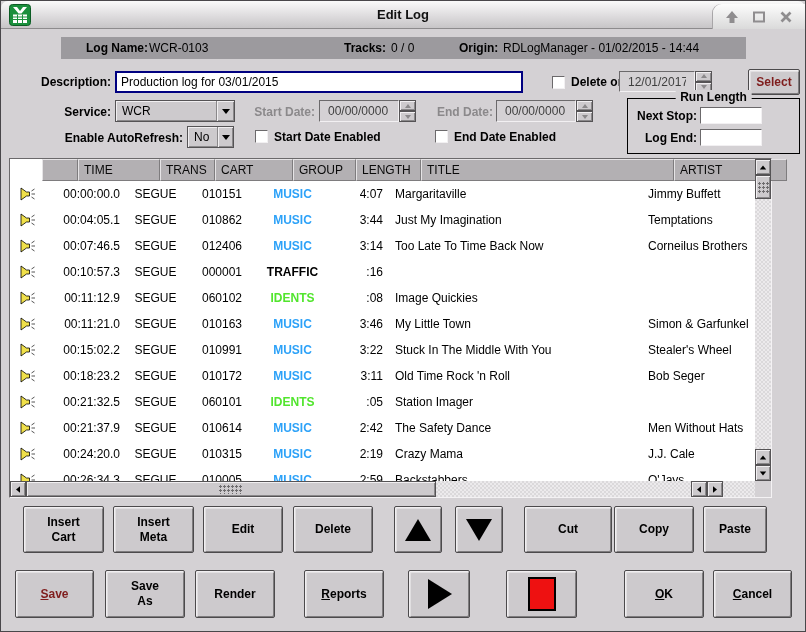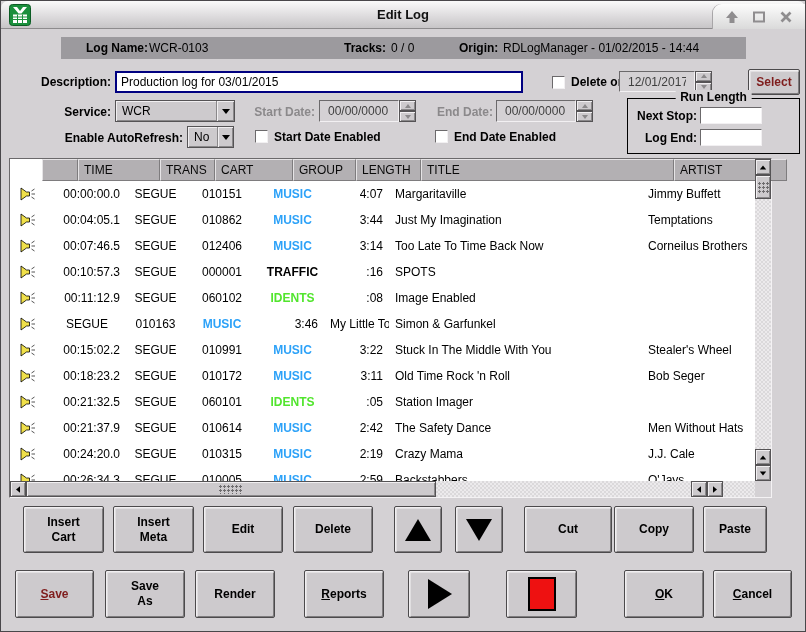--- a/index.html
+++ b/index.html
@@ -260,49 +260,49 @@
         <line x1="11.5" y1="5" x2="14.5" y2="3" stroke="#555" stroke-width="1"></line>
         <line x1="11.5" y1="8" x2="15" y2="8" stroke="#555" stroke-width="1"></line>
         <line x1="11.5" y1="11" x2="14.5" y2="13" stroke="#555" stroke-width="1"></line>
       </svg>
     </div>
     <div class="c c-time">00:10:57.3</div>
     <div class="c c-trans">SEGUE</div>
     <div class="c c-cart">000001</div>
     <div class="c c-group" style="color: rgb(0, 0, 0);">TRAFFIC</div>
     <div class="c c-len">:16</div>
-    <div class="c c-title">SPOTS</div>
     <div class="c c-artist"></div>
   </div>
         <div class="trow">
     <div class="c c-icon">
       <svg width="17" height="16" viewBox="0 0 17 16">
         <polygon points="1,2 6.5,6 9.5,6 9.5,10 6.5,10 1,14" fill="#f0e04a" stroke="#000" stroke-width="0.8"></polygon>
         <line x1="11.5" y1="5" x2="14.5" y2="3" stroke="#555" stroke-width="1"></line>
         <line x1="11.5" y1="8" x2="15" y2="8" stroke="#555" stroke-width="1"></line>
         <line x1="11.5" y1="11" x2="14.5" y2="13" stroke="#555" stroke-width="1"></line>
       </svg>
     </div>
     <div class="c c-time">00:11:12.9</div>
     <div class="c c-trans">SEGUE</div>
     <div class="c c-cart">060102</div>
     <div class="c c-group" style="color: rgb(82, 229, 46);">IDENTS</div>
     <div class="c c-len">:08</div>
-    <div class="c c-title">Image Enabled</div>
+    <div class="c c-title">Image Quickies</div>
     <div class="c c-artist"></div>
   </div>
         <div class="trow">
     <div class="c c-icon">
       <svg width="17" height="16" viewBox="0 0 17 16">
         <polygon points="1,2 6.5,6 9.5,6 9.5,10 6.5,10 1,14" fill="#f0e04a" stroke="#000" stroke-width="0.8"></polygon>
         <line x1="11.5" y1="5" x2="14.5" y2="3" stroke="#555" stroke-width="1"></line>
         <line x1="11.5" y1="8" x2="15" y2="8" stroke="#555" stroke-width="1"></line>
         <line x1="11.5" y1="11" x2="14.5" y2="13" stroke="#555" stroke-width="1"></line>
       </svg>
     </div>
+    <div class="c c-time">00:11:21.0</div>
     <div class="c c-trans">SEGUE</div>
     <div class="c c-cart">010163</div>
     <div class="c c-group" style="color: rgb(45, 162, 248);">MUSIC</div>
     <div class="c c-len">3:46</div>
     <div class="c c-title">My Little Town</div>
     <div class="c c-artist">Simon &amp; Garfunkel</div>
   </div>
         <div class="trow">
     <div class="c c-icon">
       <svg width="17" height="16" viewBox="0 0 17 16">

